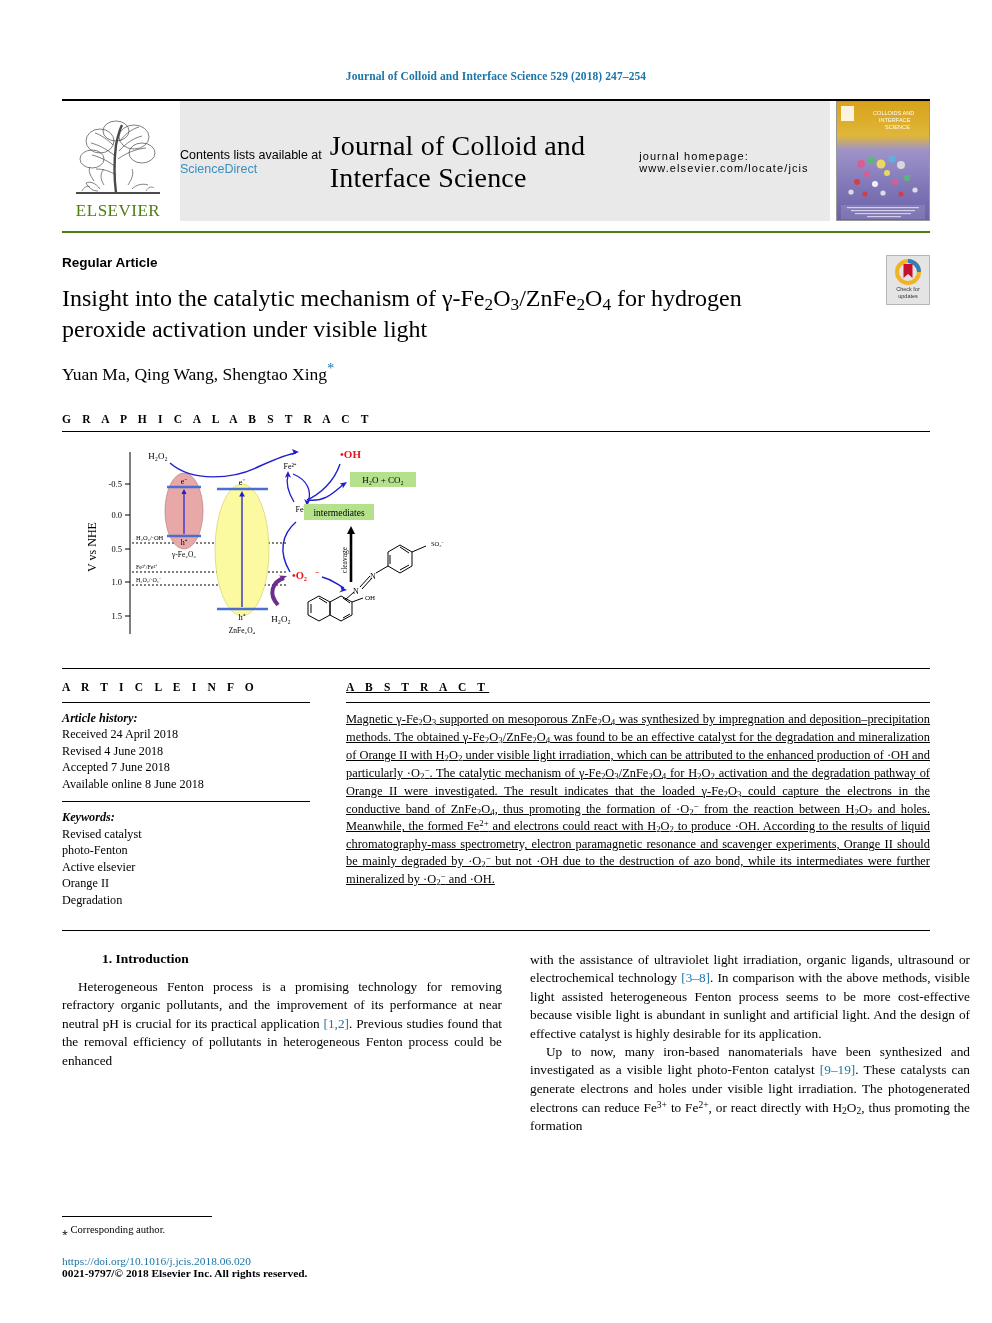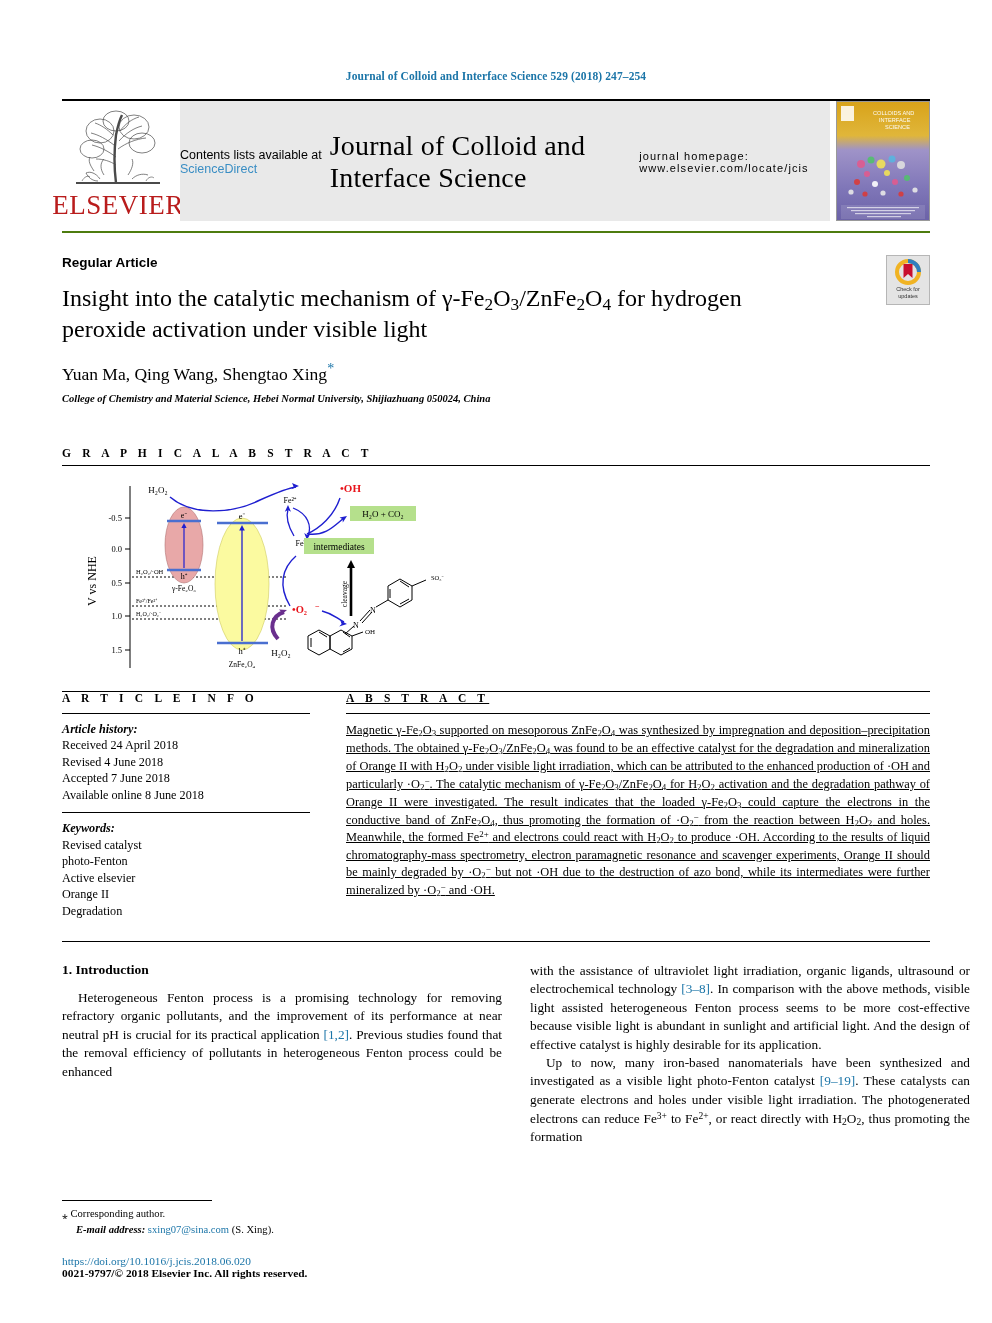--- a/index.html
+++ b/index.html
@@ -36,22 +36,22 @@
   }
   .mast-logo {
     width: 112px; flex: 0 0 112px;
     display: flex; flex-direction: column;
     align-items: center; justify-content: flex-end;
     padding-bottom: 2px;
   }
   .tree-svg { display:block; }
   .elsevier-word {
     font-family: "Liberation Serif", serif;
-    font-size: 27px;
-    color: #b91c1c;
+    font-size: 17px;
+    color: #4d7c0f;
     letter-spacing: .5px;
     line-height: 1;
     margin-top: 1px;
   }
   .mast-center {
     flex: 1 1 auto;
     background: #e9e9e9;
     display: flex; flex-direction: row;
     align-items: center; justify-content: space-between;
     padding: 10px 0 9px;
@@ -113,29 +113,30 @@
   }
 
   
   .sechead {
     font-family: "Liberation Serif", serif;
     font-size: 11.5px;
     font-weight: bold;
     letter-spacing: 4.2px;
   }
 
-  .ga-wrap { margin-top: 43px; }
+  .ga-wrap { margin-top: 28px; }
   .rule-thin { border-top: 1px solid #000; margin-top: 6px; }
 
   .ga-figure { margin: 10px 0 0 20px; position: relative; width: 430px; height: 200px; }
 
   
   .info-abs {
-    margin-top: 15px;
+    margin-top: 26px;
     border-top: 1.6px solid #000;
+    padding-top: 12px;
     display: flex;
   }
   .col-info { width: 248px; flex: 0 0 248px; }
   .col-abs { flex: 1 1 auto; padding-left: 36px; text-decoration: underline; }
 
   .info-rule { border-top: 1.3px solid #000; margin: 9px 0 7px; }
   .info-block { font-size: 12.2px; line-height: 1.35; }
   .info-block .it { font-style: italic; font-weight: bold; }
   .abs-rule { border-top: 1.3px solid #000; margin: 9px 0 8px; }
   .abs-text {
@@ -147,21 +148,21 @@
   .abs-copy { text-align: right; margin-top: 14px; font-size: 12.4px; font-weight: bold; }
 
   
   .body-rule { border-top: 1.6px solid #000; margin-top: 22px; }
   .body-cols {
     margin-top: 20px;
     display: flex;
     gap: 28px;
   }
   .bcol { width: 440px; flex: 0 0 440px; }
-  .h2 { font-size: 13.5px; font-weight: bold; font-family:"Liberation Serif", serif; }
+  .h2 { font-size: 13.5px; font-weight: bold; font-family:"Liberation Serif", serif;margin-left:40px; }
   .para {
     font-size: 13.3px;
     line-height: 1.38;
     text-align: justify;
     text-indent: 16px;
     margin-top: 11px;
     font-family: "Liberation Serif", serif;
   }
   .para.noindent { text-indent: 0; margin-top: 0; }
   .ref { color: #1b75a8; }
@@ -277,21 +278,20 @@
     </div>
   </div>
 
   <div class="arthead">
     <div class="regular-article">Regular Article</div>
 
     <div class="title">Insight into the catalytic mechanism of γ-Fe<sub>2</sub>O<sub>3</sub>/ZnFe<sub>2</sub>O<sub>4</sub> for hydrogen peroxide activation under visible light</div>
 
     <div class="authors"><span>Yuan Ma, Qing Wang, Shengtao Xing</span><span class="star">*</span></div>
 
-    <div class="affil">College of Chemistry and Material Science, Hebei Normal University, Shijiazhuang 050024, China</div>
 
     <div class="crossmark">
       <svg width="26" height="26" viewBox="0 0 26 26">
         <circle cx="13" cy="13" r="11" fill="none" stroke="#f0b323" stroke-width="4"></circle>
         <path d="M13 2 A11 11 0 0 1 24 13" fill="none" stroke="#2e7fc1" stroke-width="4"></path>
         <path d="M8.5 5 h9 v14 l-4.5 -4 l-4.5 4 z" fill="#c8102e"></path>
       </svg>
       <div class="cm-text">
         <span>Check for</span><br>
         <span>updates</span>
@@ -463,22 +463,17 @@
       <div class="para" style="margin-top:0">Up to now, many iron-based nanomaterials have been synthesized and investigated as a visible light photo-Fenton catalyst <span class="ref">[9–19]</span>. These catalysts can generate electrons and holes under visible light irradiation. The photogenerated electrons can reduce Fe<sup>3+</sup> to Fe<sup>2+</sup>, or react directly with H<sub>2</sub>O<sub>2</sub>, thus promoting the formation</div>
     </div>
   </div>
 
   <div class="footer">
     <div class="foot-rule"></div>
     <div class="foot-line">
       <span>⁎</span>
       <span>Corresponding author.</span>
     </div>
-    <div class="foot-line" style="padding-left:14px">
-      <span class="em">E-mail address:</span>
-      <span class="link">sxing07@sina.com</span>
-      <span>(S. Xing).</span>
-    </div>
     <div class="doi-line link">https://doi.org/10.1016/j.jcis.2018.06.020</div>
     <div class="copy-line">0021-9797/© 2018 Elsevier Inc. All rights reserved.</div>
   </div>
 
 </div>
 
 </body></html>

